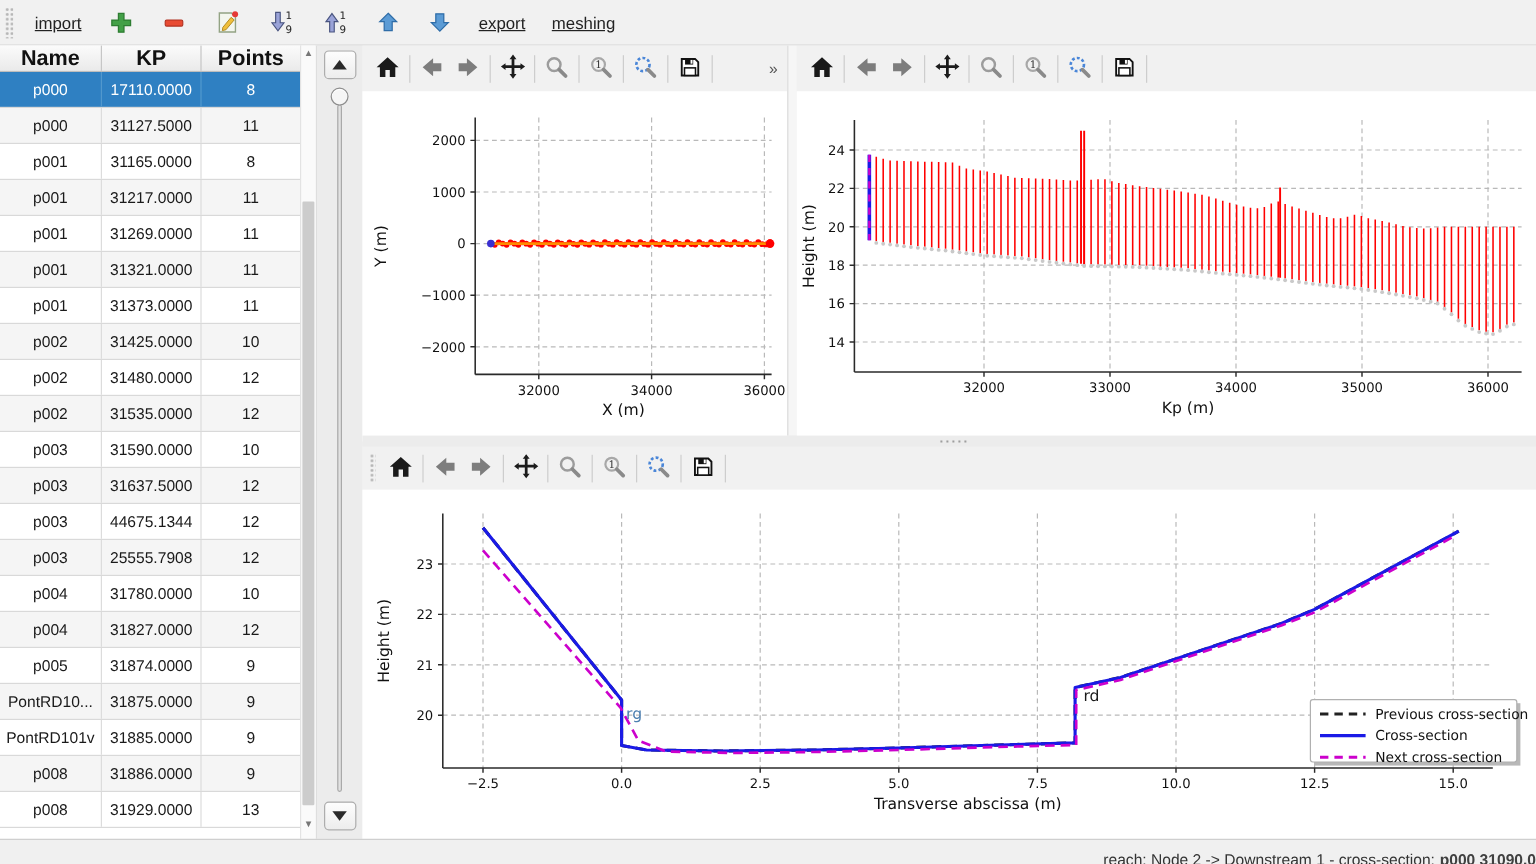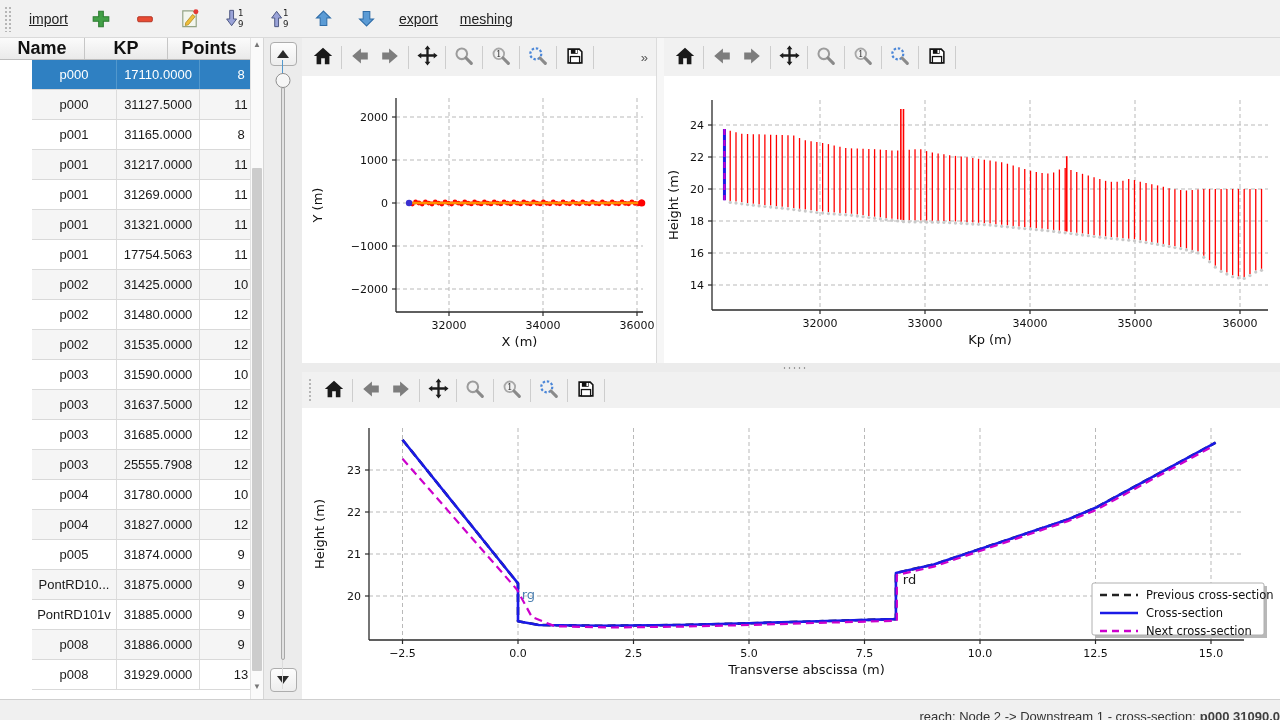--- a/index.html
+++ b/index.html
@@ -22,21 +22,21 @@
 
   
   .table-panel { width:264px; flex:none; background:#fff; position:relative;
                  border-right:1px solid #d6d6d6; }
   .tbl { width:251px; }
   .tbl-header { display:grid; grid-template-columns:85px 83px 83px; height:22px;
                 background:linear-gradient(#fbfbfb,#eaeaea); border-bottom:1px solid #bdbdbd; }
   .tbl-header div { font-weight:bold; font-size:18px; color:#111; text-align:center;
                     line-height:21px; border-right:1px solid #c6c6c6; }
   .trow { display:grid; grid-template-columns:85px 83px 83px; height:30px;
-          border-bottom:1px solid #d9d9d9; background:#fff;margin-left:32px; }
+          border-bottom:1px solid #d9d9d9; background:#fff; }
   .trow.alt { background:#f5f5f5; }
   .trow div { font-size:13px; color:#1a1a1a; text-align:center; line-height:29px;
               border-right:1px solid #dcdcdc; overflow:hidden; white-space:nowrap; }
   .trow.sel { background:#2f80c2; }
   .trow.sel div { color:#fff; border-right:1px solid #5298cd; }
 
   
   .vscroll { position:absolute; top:0; right:0; width:13px; height:100%;
              background:#fafafa; border-left:1px solid #e3e3e3; }
   .vs-arrow { position:absolute; left:0; width:12px; height:12px; color:#777;
@@ -202,21 +202,21 @@
               <div>31269.0000</div>
               <div>11</div>
             </div>
             <div class="trow alt">
               <div>p001</div>
               <div>31321.0000</div>
               <div>11</div>
             </div>
             <div class="trow">
               <div>p001</div>
-              <div>17754.5063</div>
+              <div>31373.0000</div>
               <div>11</div>
             </div>
             <div class="trow alt">
               <div>p002</div>
               <div>31425.0000</div>
               <div>10</div>
             </div>
             <div class="trow">
               <div>p002</div>
               <div>31480.0000</div>
@@ -232,21 +232,21 @@
               <div>31590.0000</div>
               <div>10</div>
             </div>
             <div class="trow alt">
               <div>p003</div>
               <div>31637.5000</div>
               <div>12</div>
             </div>
             <div class="trow">
               <div>p003</div>
-              <div>31685.0000</div>
+              <div>44675.1344</div>
               <div>12</div>
             </div>
             <div class="trow alt">
               <div>p003</div>
               <div>25555.7908</div>
               <div>12</div>
             </div>
             <div class="trow">
               <div>p004</div>
               <div>31780.0000</div>

